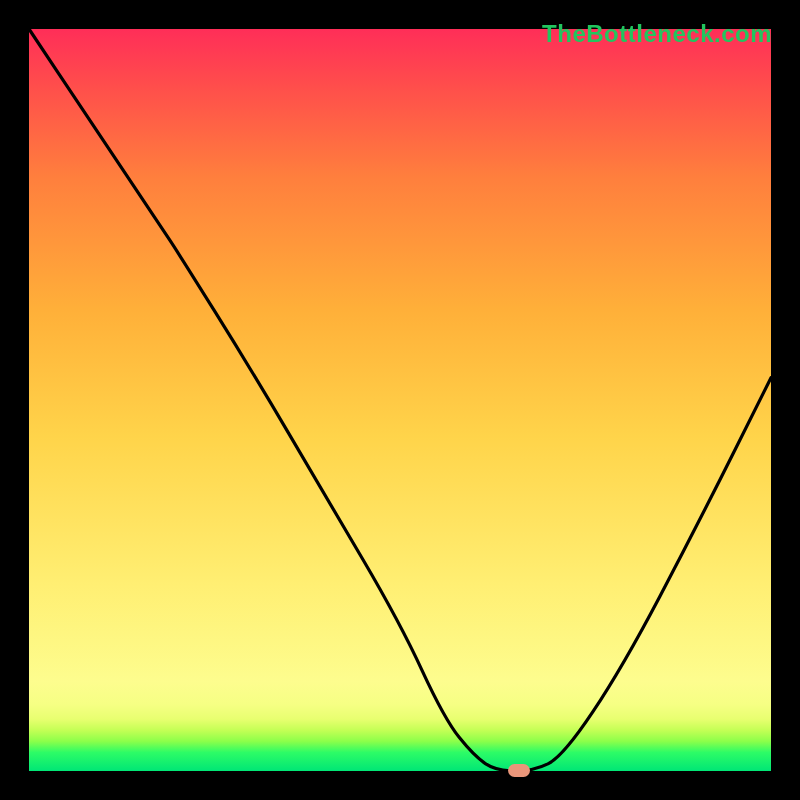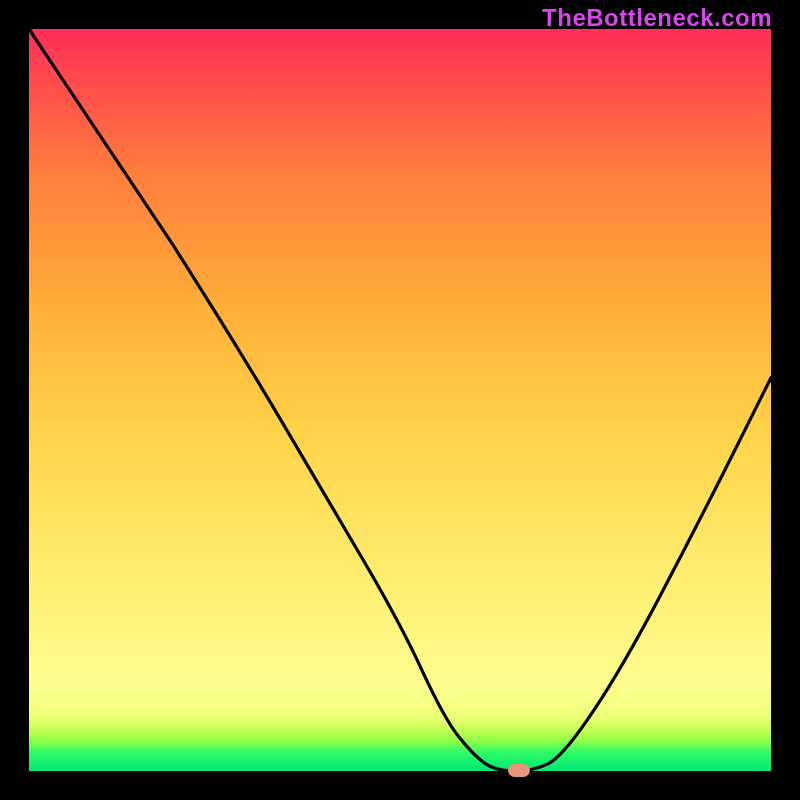--- a/index.html
+++ b/index.html
@@ -36,23 +36,23 @@
       #ffef73 25%,
       #ffd44a 45%,
       #ffb039 62%,
       #ff7f3d 80%,
       #ff4f4b 92%,
       #ff2e58 100%
     );
   }
   .brand {
     position: absolute;
-    top: 4px;
+    top: 20px;
     right: 28px;
-    color: #d946ef;
+    color: #22c55e;
     font-size: 24px;
     font-weight: 600;
     letter-spacing: 0.5px;
   }
   svg.curve {
     position: absolute;
     left: 29px;
     top: 29px;
     width: 742px;
     height: 742px;

